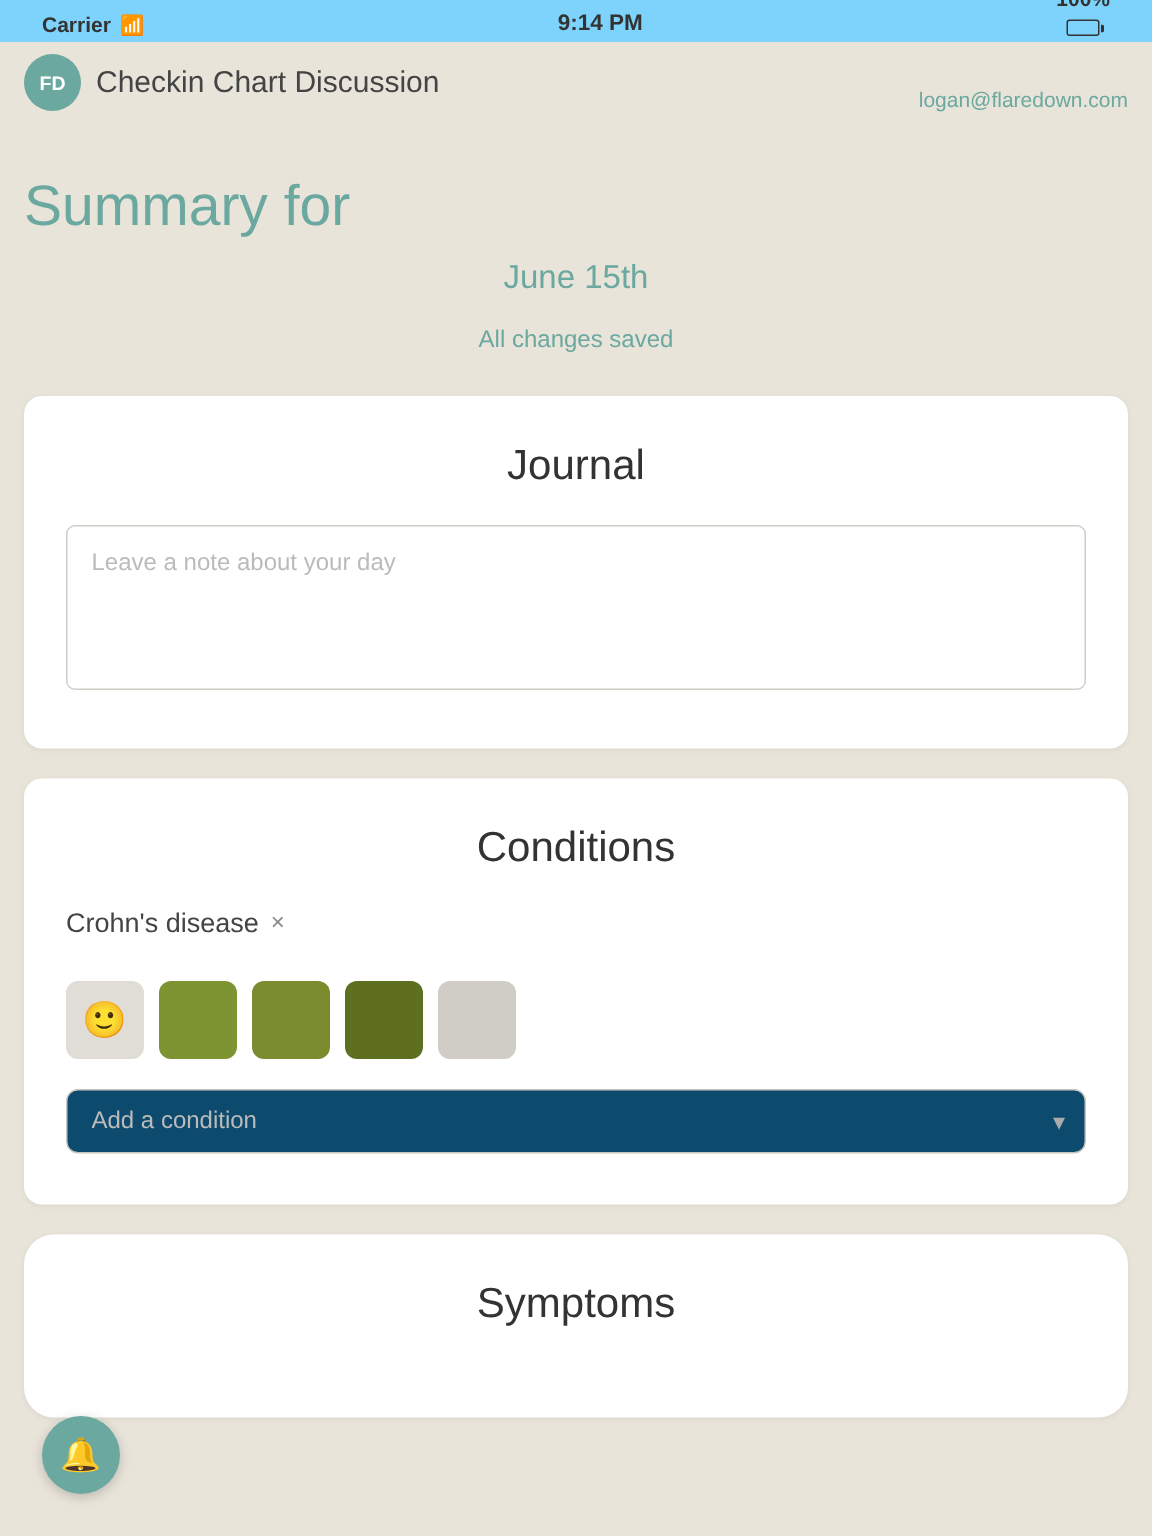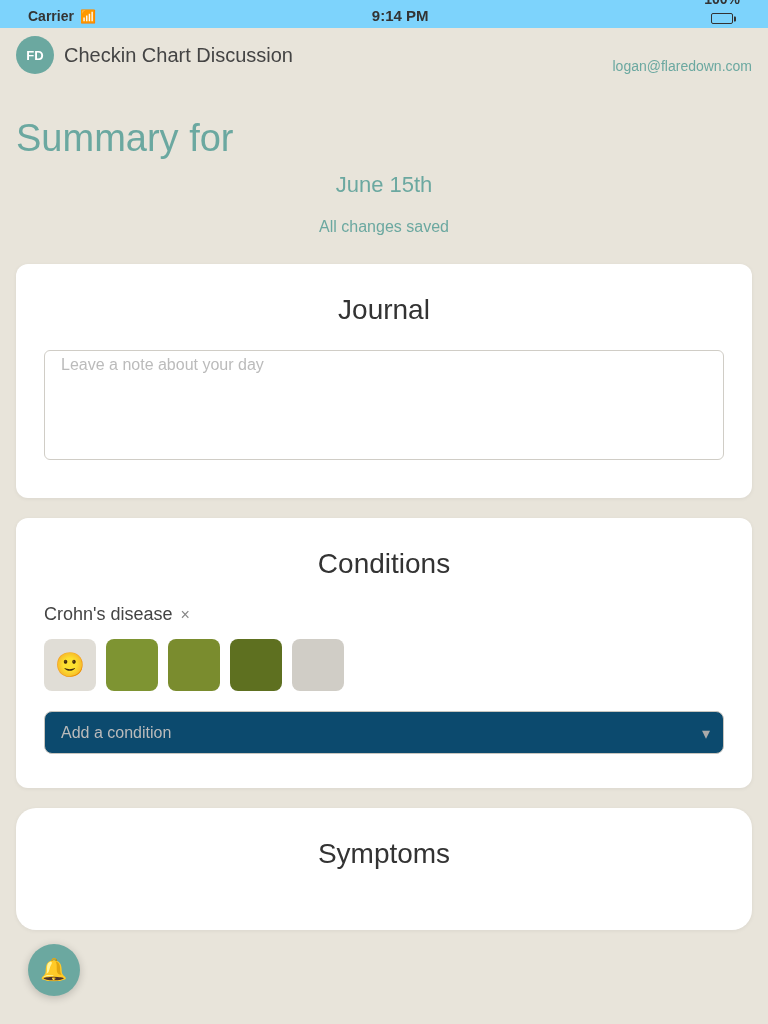--- a/index.html
+++ b/index.html
@@ -153,40 +153,40 @@
       color: #333;
       margin-bottom: 24px;
     }
 
     
     .journal-textarea {
       width: 100%;
       height: 110px;
       border: 1px solid #d0cdc6;
       border-radius: 6px;
-      padding: 5px 16px;
+      padding: 16px 16px;
       font-size: 16px;
       color: #999;
       resize: none;
       outline: none;
       font-family: inherit;
       background: white;
     }
     .journal-textarea::placeholder {
       color: #bbb;
     }
 
     
     .condition-tag {
       display: inline-flex;
       align-items: center;
       gap: 8px;
       font-size: 18px;
       color: #444;
-      margin-bottom: 14px;
+      margin-bottom: 28px;
     }
     .condition-remove {
       font-size: 16px;
       color: #888;
       cursor: pointer;
     }
 
     .severity-buttons {
       display: flex;
       gap: 10px;

